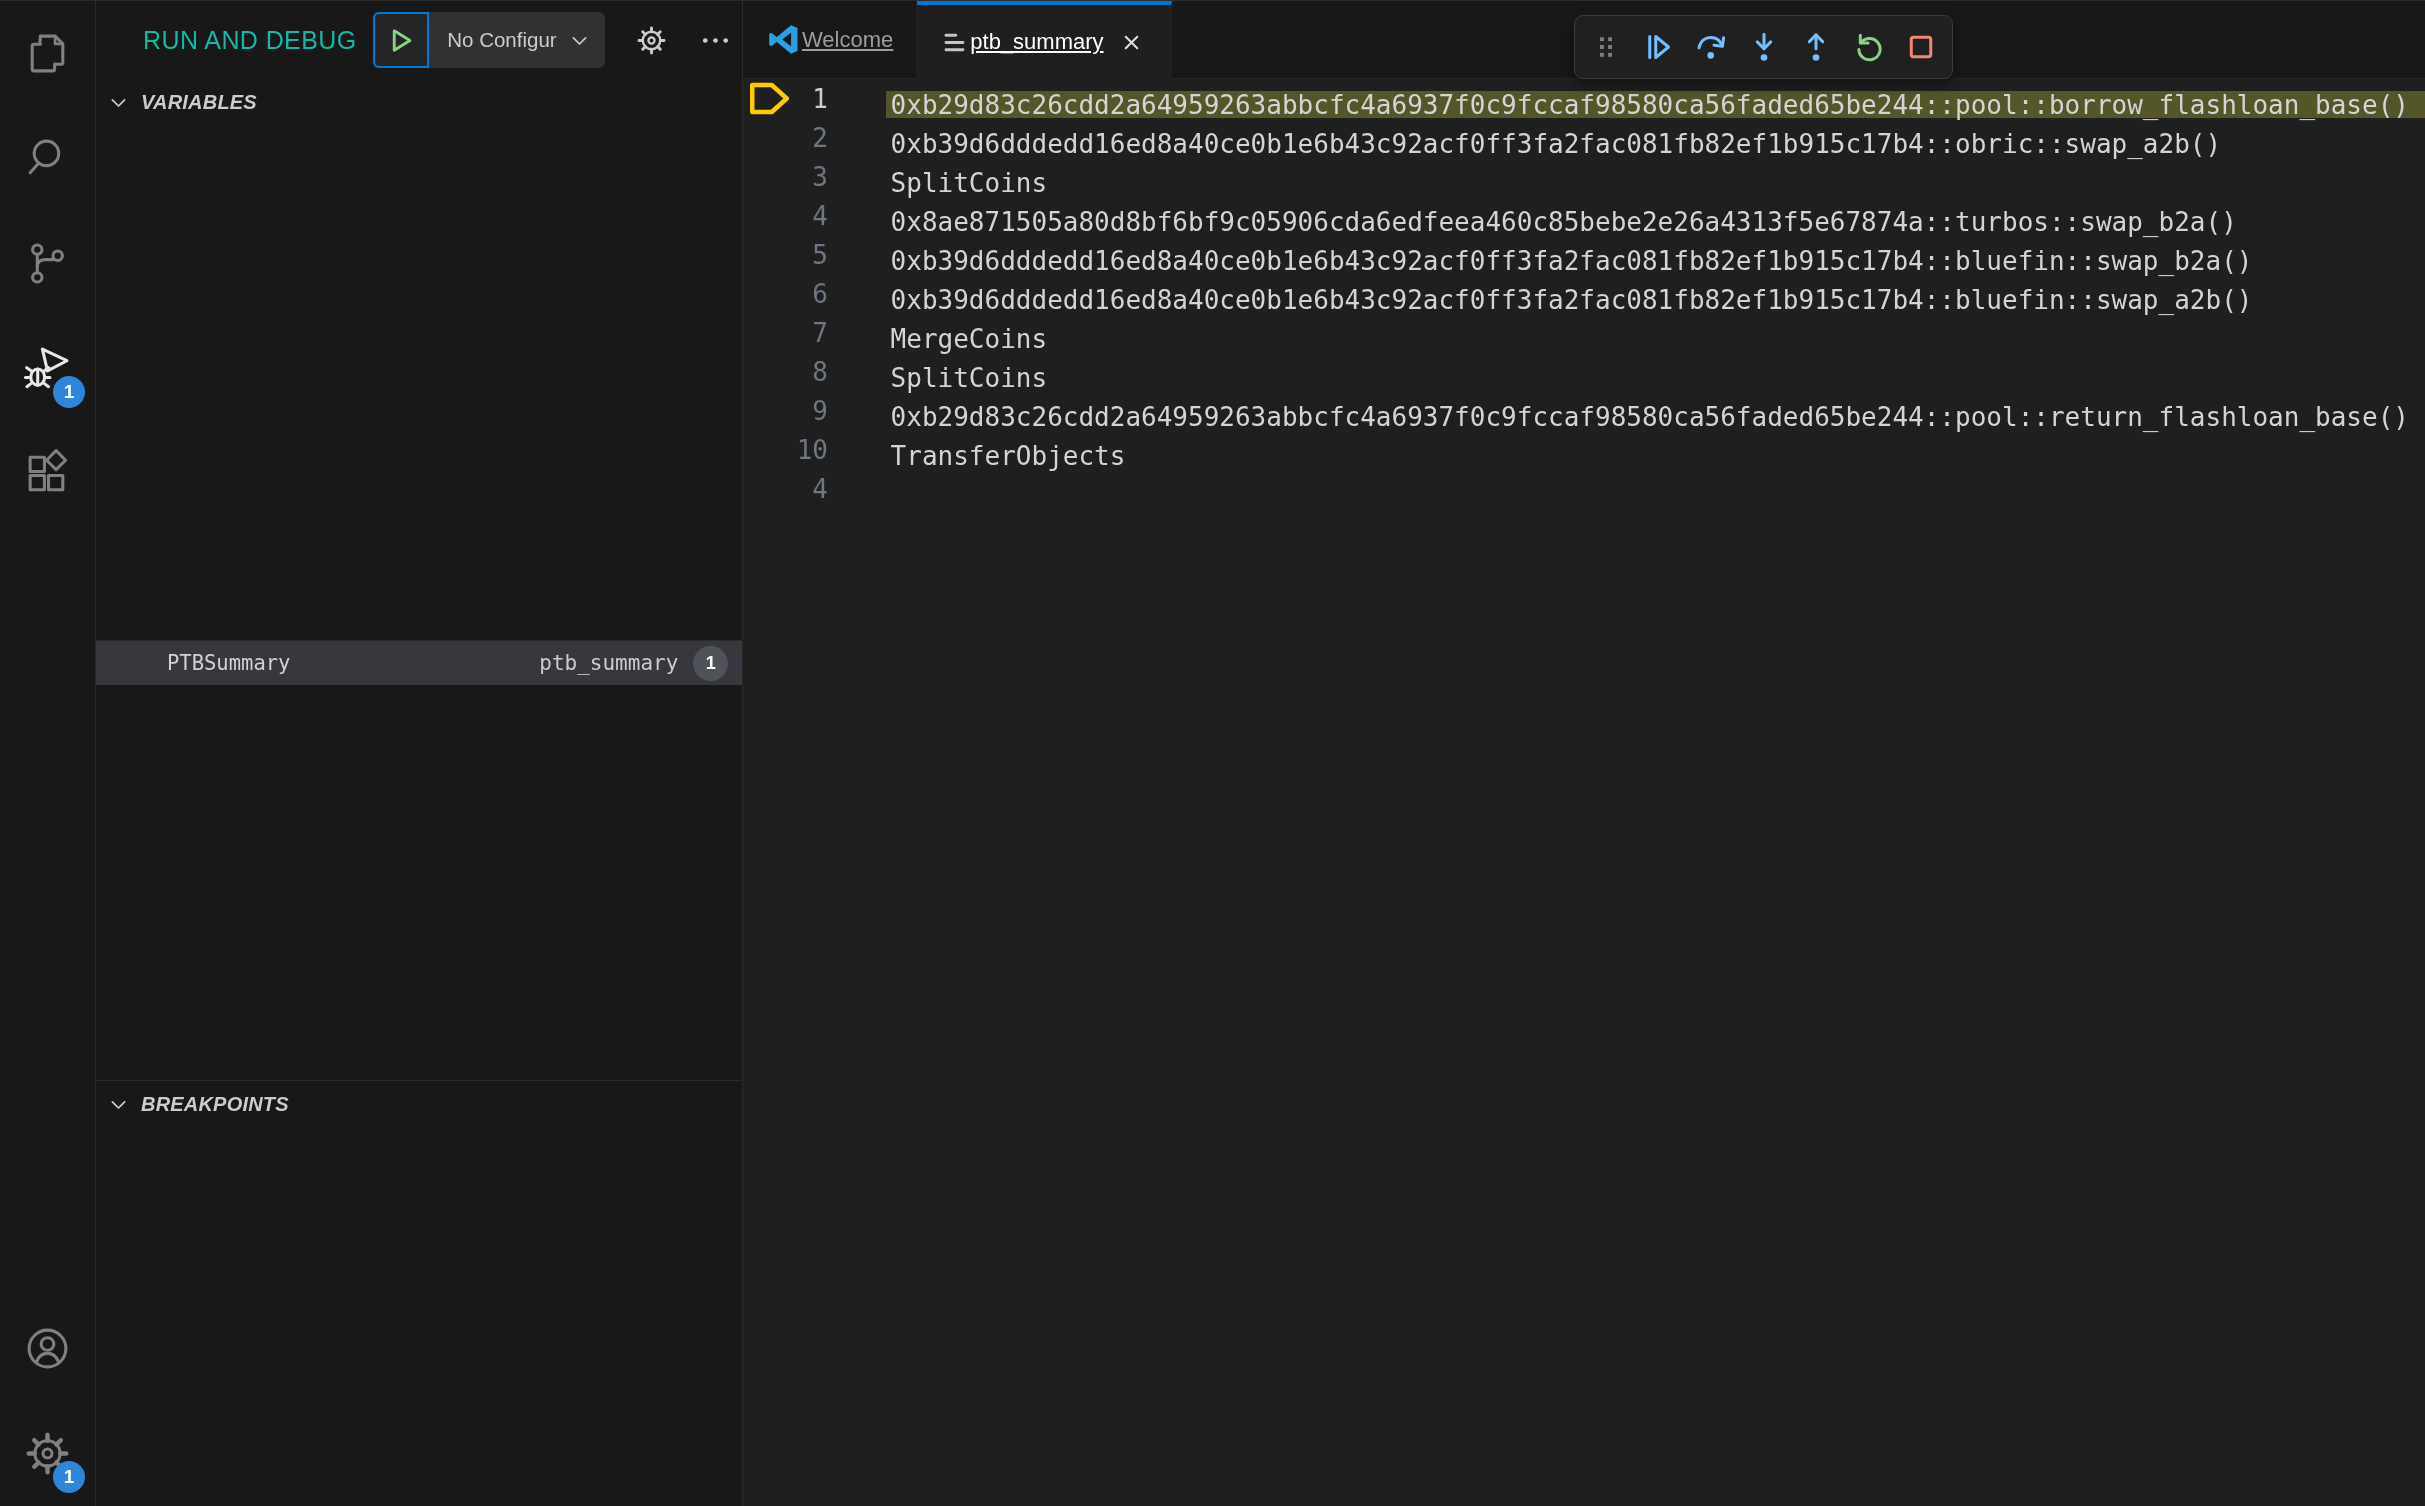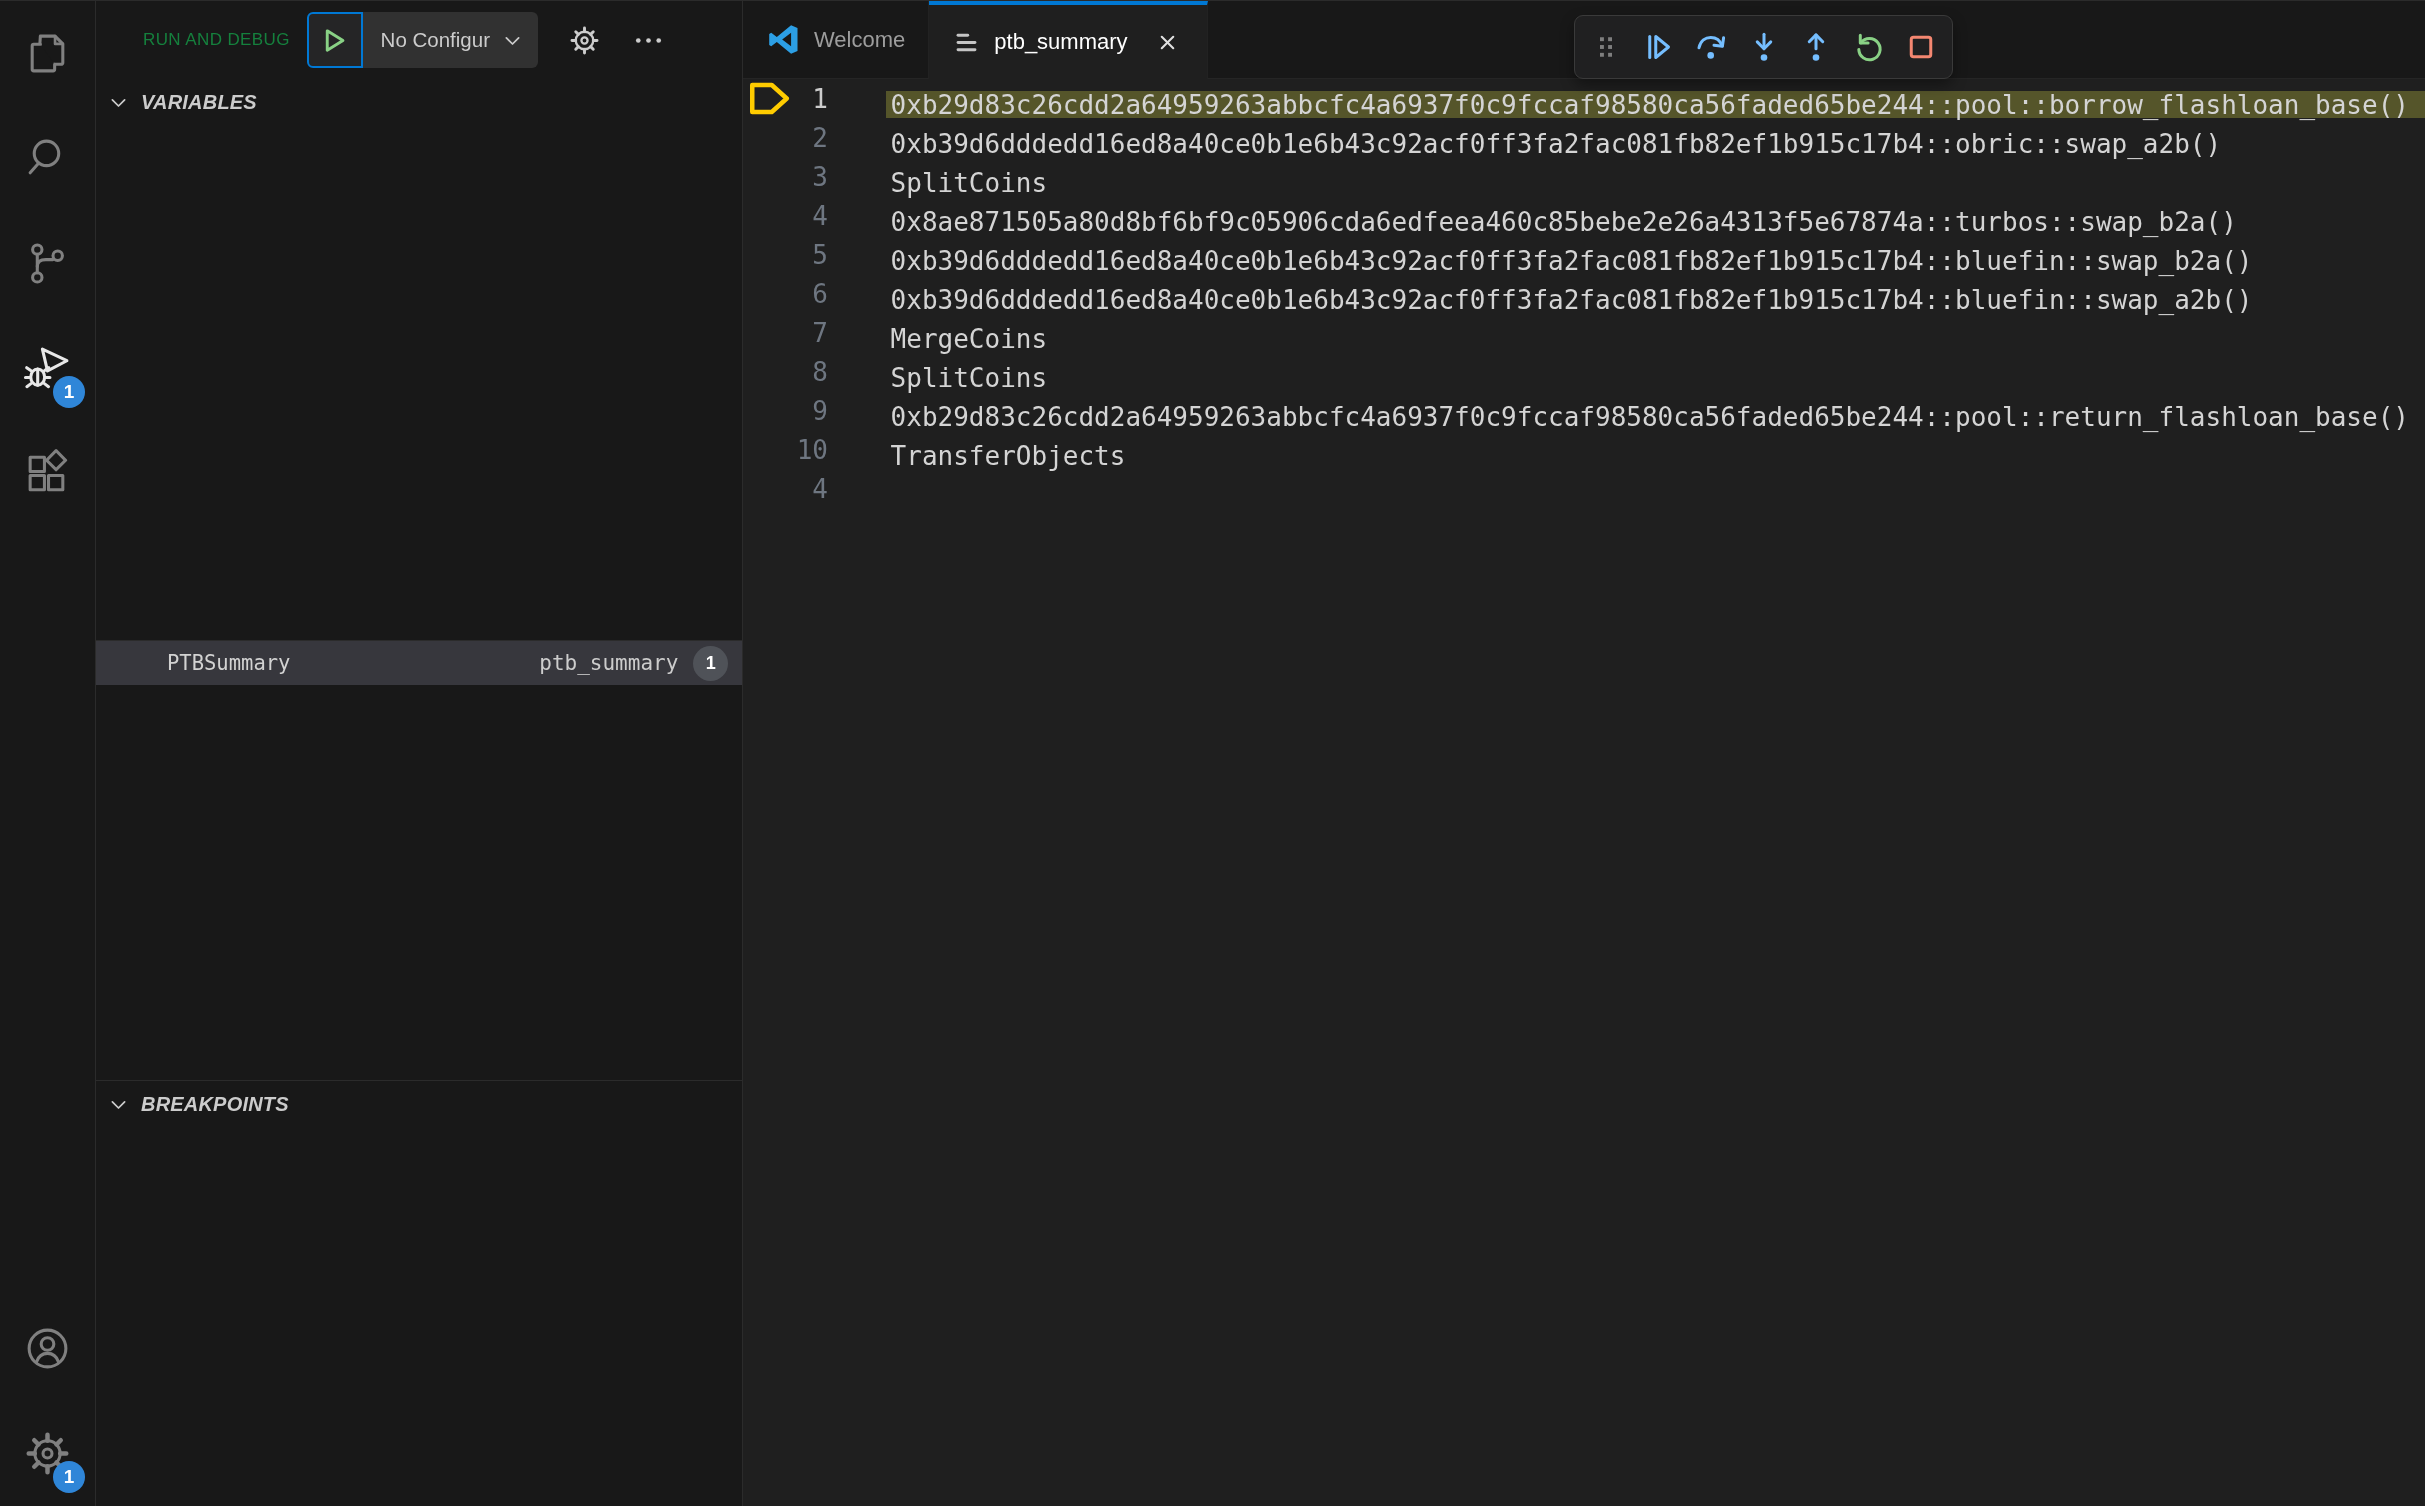--- a/index.html
+++ b/index.html
@@ -11,21 +11,21 @@
   .activitybar { width:96px; flex:none; background:#181818; border-right:1.5px solid #2b2b2b; display:flex; flex-direction:column; align-items:center; }
   .ab-item { width:95px; height:105px; display:flex; align-items:center; justify-content:center; position:relative; cursor:pointer; }
   .ab-item svg { width:49px; height:49px; stroke:#808080; fill:none; stroke-width:1.5; stroke-linecap:round; stroke-linejoin:round; }
   .ab-item.active svg { stroke:#e7e7e7; }
   .ab-badge { position:absolute; right:10px; bottom:13px; min-width:32px; height:32px; padding:0 4.6px; border-radius:16px; background:#2f86d8; color:#ffffff; font-size:19px; font-weight:700; display:flex; align-items:center; justify-content:center; }
   .ab-spacer { flex:1; }
 
   
   .sidebar { width:647px; flex:none; background:#181818; border-right:1.5px solid #2b2b2b; display:flex; flex-direction:column; }
   .sidebar-header { height:78px; flex:none; display:flex; align-items:center; padding-left:47px; }
-  .sidebar-title { font-size:17px; color:#15803d; letter-spacing:0.4px; white-space:nowrap; }
+  .sidebar-title { font-size:25px; color:#14b8a6; letter-spacing:0.4px; white-space:nowrap; }
   .launch-group { display:flex; align-items:stretch; height:56px; margin-left:16.7px; cursor:pointer; }
   .play-btn { width:56px; flex:none; border:2.3px solid #0078d4; border-radius:6px 0 0 6px; background:#252526; display:flex; align-items:center; justify-content:center; }
   .play-btn svg { width:29px; height:29px; fill:none; stroke:#89d185; stroke-width:2.4; stroke-linejoin:round; }
   .config-dd { background:#313131; border-radius:0 6px 6px 0; display:flex; align-items:center; padding:0 15px 0 18px; gap:12px; }
   .config-label { font-size:20.5px; color:#cccccc; white-space:nowrap; }
   .config-dd svg { width:21px; height:21px; stroke:#cccccc; fill:none; stroke-width:2; stroke-linecap:round; stroke-linejoin:round; }
   .hdr-btn { margin-left:29px; display:flex; align-items:center; justify-content:center; cursor:pointer; }
   .hdr-btn svg { width:35px; height:35px; stroke:#cccccc; fill:none; stroke-width:1.6; stroke-linecap:round; }
 
   .sections { flex:1; display:flex; flex-direction:column; min-height:0; }
@@ -40,21 +40,21 @@
   .section-title { font-size:20px; font-weight:700; color:#cccccc; letter-spacing:0.2px; }
   .callstack-status { margin-left:auto; font-size:18px; font-weight:700; color:#cfcfcf; }
   .frame-row { height:44px; background:#37373d; display:flex; align-items:center; padding:0 13.7px 0 71px; font-family:"DejaVu Sans Mono", monospace; cursor:pointer; }
   .frame-name { font-size:20.5px; color:#d2d2d2; }
   .frame-file { margin-left:auto; font-size:21px; color:#cccccc; margin-right:15px; }
   .frame-badge { width:35px; height:35px; flex:none; border-radius:50%; background:#4f5258; color:#ffffff; font-size:18px; font-weight:600; display:flex; align-items:center; justify-content:center; font-family:"Liberation Sans", sans-serif; }
 
   
   .main { flex:1; display:flex; flex-direction:column; background:#1f1f1f; position:relative; min-width:0; }
   .tabbar { height:78px; flex:none; background:#181818; display:flex; }
-  .tab { display:flex; align-items:center; gap:13px; padding:0 23px; font-size:22px; border-right:1.5px solid #222222; position:relative; cursor:pointer; }
+  .tab { display:flex; align-items:center; gap:1px; padding:0 23px; font-size:22px; border-right:1.5px solid #222222; position:relative; cursor:pointer;text-decoration:underline; }
   .tab.inactive { color:#9d9d9d; border-bottom:1.5px solid #252525; }
   .tab.active { background:#1f1f1f; color:#ffffff; border-top:4.6px solid #0078d4; }
   .tab-fill { flex:1; border-bottom:1.5px solid #252525; }
   .tab svg.logo { width:35px; height:35px; }
   .tab svg.listicon { width:29px; height:29px; stroke:#c5c5c5; stroke-width:2.4; stroke-linecap:round; fill:none; }
   .tab-close { margin-left:10.6px; display:flex; align-items:center; justify-content:center; width:33px; height:33px; border-radius:6px; }
   .tab-close svg { width:23px; height:23px; stroke:#e0e0e0; stroke-width:2.2; stroke-linecap:round; }
 
   .debug-toolbar { position:absolute; top:13.7px; left:831px; width:379px; height:64px; background:#202021; border:1.5px solid #3a3a3a; border-radius:9px; display:flex; align-items:center; justify-content:space-evenly; box-shadow:0 6px 13.7px rgba(0,0,0,0.38); z-index:6; }
   .dt-btn { width:44px; height:44px; display:flex; align-items:center; justify-content:center; border-radius:7.6px; cursor:pointer; }

